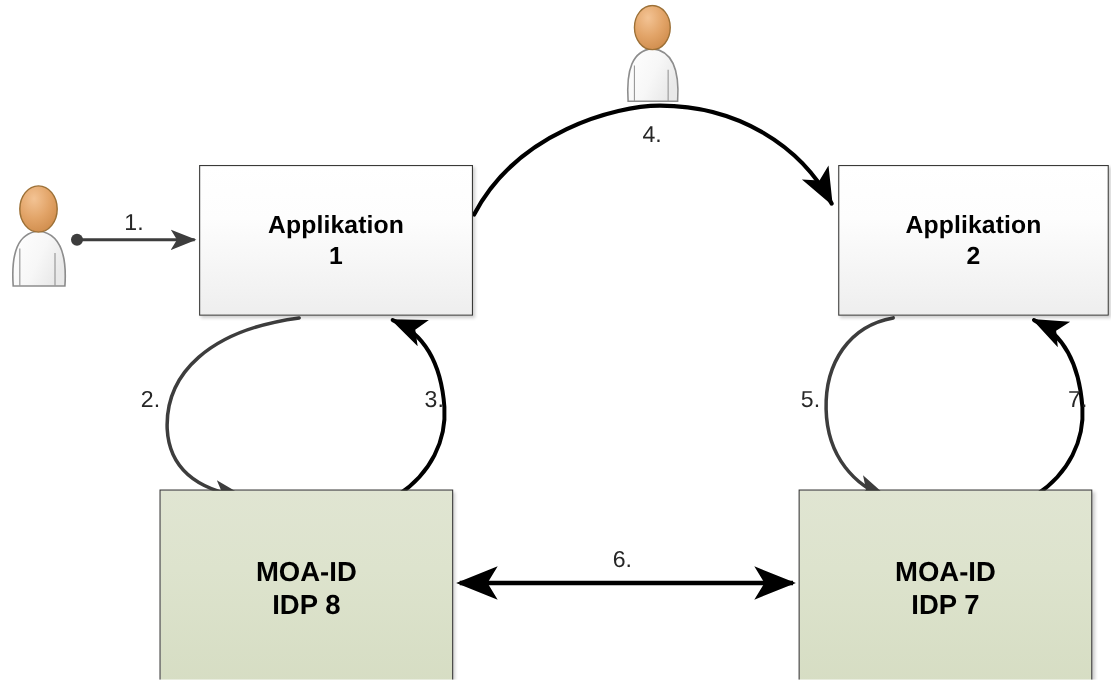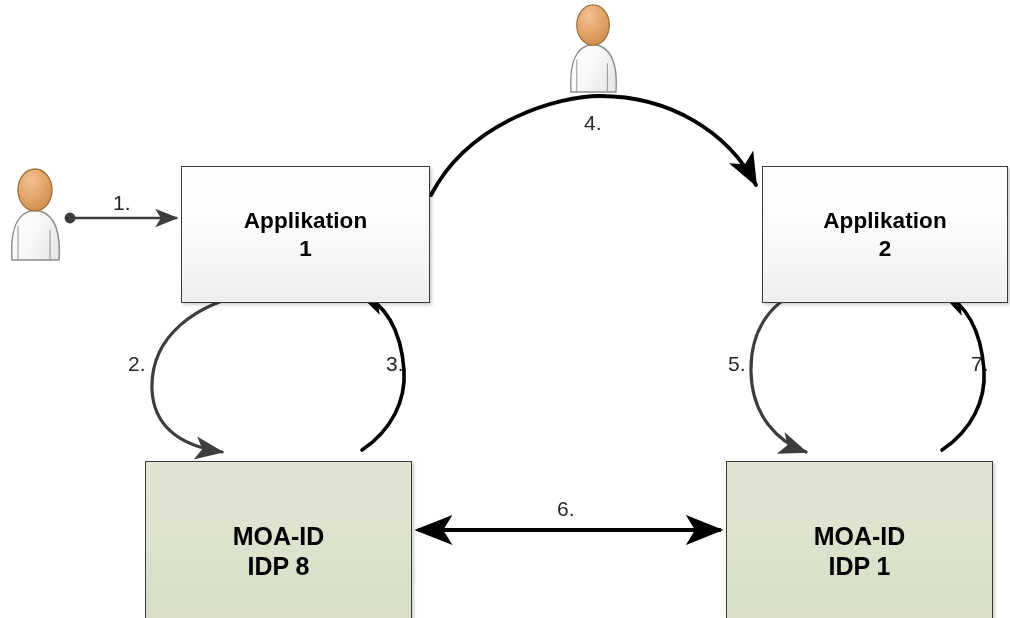--- a/index.html
+++ b/index.html
@@ -23,21 +23,20 @@
     display: flex;
     flex-direction: column;
     align-items: center;
     justify-content: center;
     border: 1.6px solid #3a3a38;
     font-weight: bold;
     color: #000000;
     line-height: 1.22;
     text-align: center;
     z-index: 3;
-    margin-top: 16px;
   }
   .box-app {
     background: linear-gradient(to bottom, #ffffff 0%, #fdfdfd 35%, #f4f4f4 75%, #eeeeee 100%);
     font-size: 22.5px;
     letter-spacing: 0.1px;
     box-shadow: 2px 2px 3px rgba(0,0,0,0.20);
   }
   .box-idp {
     background: linear-gradient(to bottom, #e0e5d2 0%, #dde3cd 40%, #d6ddc3 100%);
     font-size: 25px;
@@ -174,21 +173,21 @@
     <span class="box-line">2</span>
   </div>
 
   <div id="idp1" class="box box-idp">
     <span class="box-line">MOA-ID</span>
     <span class="box-line">IDP 8</span>
   </div>
 
   <div id="idp2" class="box box-idp">
     <span class="box-line">MOA-ID</span>
-    <span class="box-line">IDP 1</span>
+    <span class="box-line">IDP 7</span>
   </div>
 
   <div class="step-label" style="left:113px; top:191px;">1.</div>
 
   <div class="step-label" style="left:128px; top:352px;">2.</div>
 
   <div class="step-label" style="left:386px; top:352px;">3.</div>
 
   <div class="step-label" style="left:584px; top:111px;">4.</div>
 

